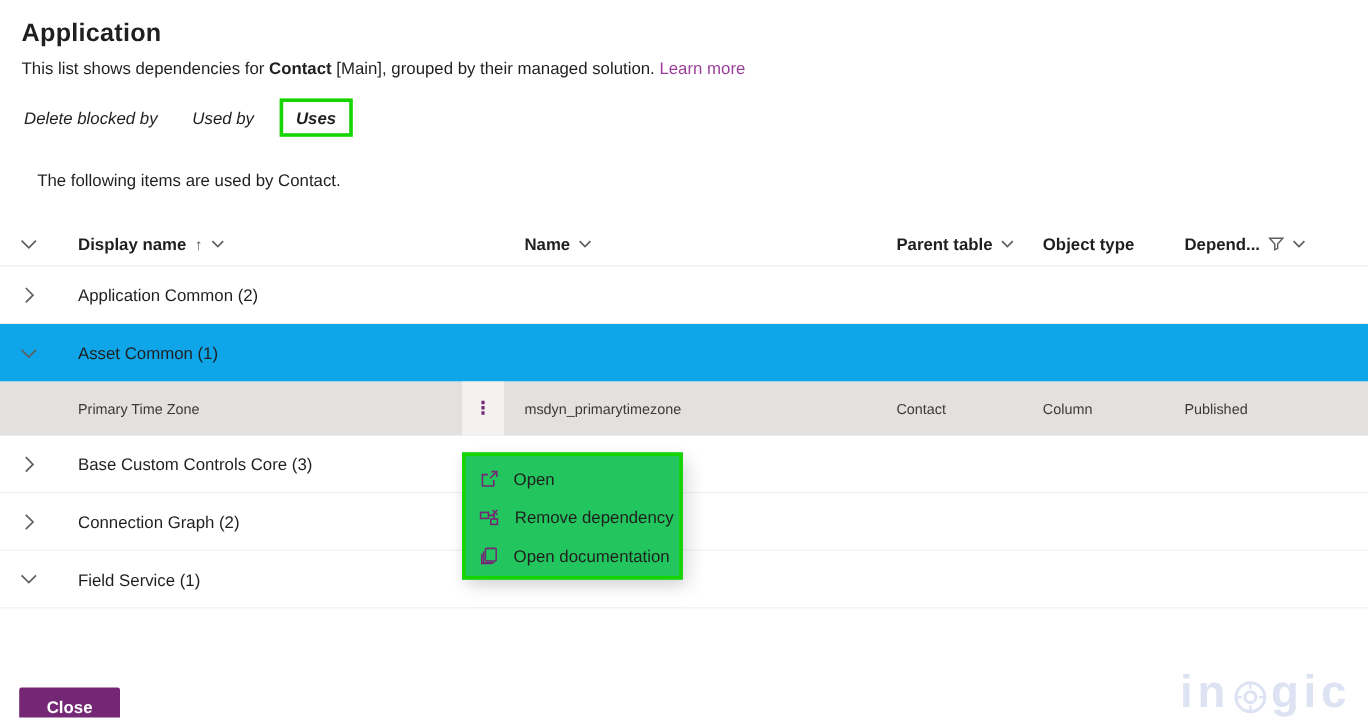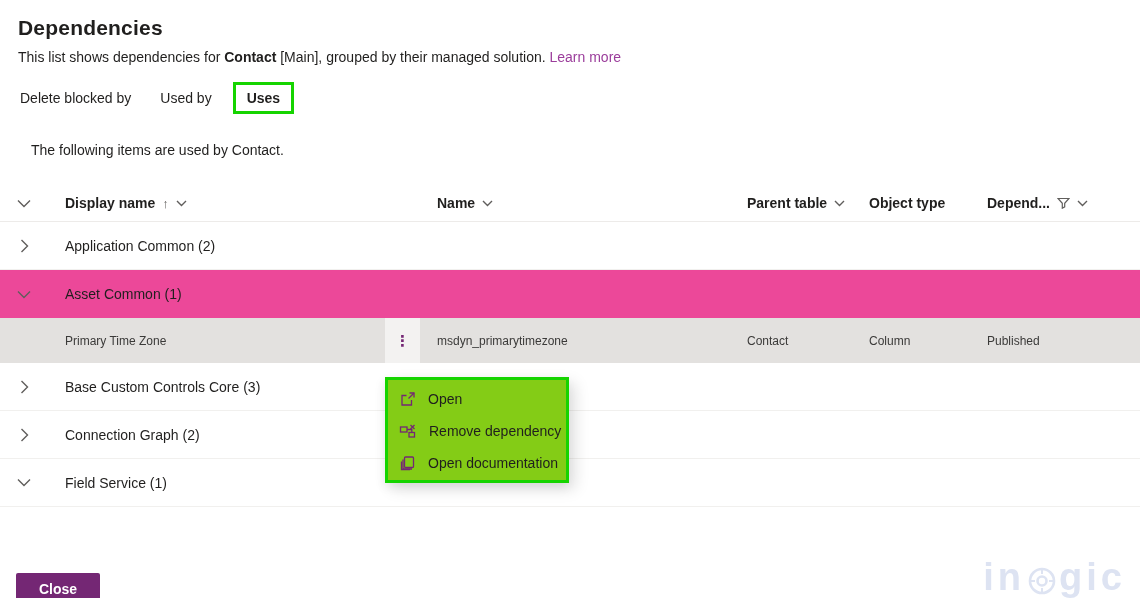--- a/index.html
+++ b/index.html
@@ -8,75 +8,75 @@
   .page { position:relative; width:1140px; height:598px; }
 
   
   .page-title { font-size:21px; font-weight:700; margin:16px 0 0 18px; letter-spacing:.2px; }
   .subtitle { font-size:14px; margin:9px 0 0 18px; color:#201f1e; }
   .subtitle b { font-weight:700; }
   .learn-more { color:#9b3d9b; text-decoration:none; cursor:pointer; }
 
   
   .tabs { display:flex; align-items:center; margin:16px 0 0 12px; height:34px; }
-  .tab { font-size:14px; padding:0 8px; margin-right:13px; color:#201f1e; cursor:pointer; }
+  .tab { font-size:14px; padding:0 8px; margin-right:13px; color:#201f1e; cursor:pointer;font-style:italic; }
   .tab-selected-wrap { border:3px solid #16d400; padding:5px 11px; margin-right:0; }
   .tab.selected { font-weight:700; padding:0; margin:0; }
 
   .desc { font-size:14px; margin:27px 0 0 31px; }
 
   
   .table { margin-top:27px; width:1140px; font-size:14px; }
   .trow { display:grid; grid-template-columns:48px 337px 35px 325px 122px 118px 1fr; align-items:center; }
   .thead { height:37px; border-bottom:1px solid #edebe9; font-weight:700; }
   .thead .hcell { display:flex; align-items:center; gap:7px; }
   .hcell-display { grid-column:2 / 4; padding-left:17px; }
   .hcell-name { grid-column:4; padding-left:17px; }
   .hcell-parent { grid-column:5; padding-left:2px; }
   .hcell-object { grid-column:6; padding-left:2px; }
   .hcell-depend { grid-column:7; padding-left:2px; }
   .chev-cell { display:flex; justify-content:center; align-items:center; }
 
   .grow { height:48px; border-bottom:1px solid #f1f0ee; cursor:pointer; }
   .grow .glabel { grid-column:2 / 8; padding-left:17px; font-weight:400; font-size:14px; }
-  .grow.gray { background:#ec4899; border-bottom:none; }
+  .grow.gray { background:#0ea5e9; border-bottom:none; }
 
   .drow { height:45px; background:#e3e1df; font-size:12px; color:#3b3a39; cursor:pointer; }
   .drow .dname { grid-column:2; padding-left:17px; }
   .more-cell { grid-column:3; height:45px; background:#f3f2f1; display:flex; align-items:center; justify-content:center; cursor:pointer; }
   .more-dots { color:#742774; font-size:15px; font-weight:700; line-height:1; letter-spacing:0; }
   .drow .dcol { padding-left:2px; }
   .drow .dname-sch { grid-column:4; padding-left:17px; }
 
   svg.chev { stroke:#605e5c; fill:none; stroke-width:1.4; }
   .sort-arrow { color:#605e5c; font-size:13px; font-weight:400; }
   svg.funnel { stroke:#605e5c; fill:none; stroke-width:1.2; }
 
   
   .context-menu { position:absolute; left:385px; top:361px; width:184px; height:106px;
-    background:#84cc16; border:3px solid #16d400; box-shadow:6px 6px 14px rgba(0,0,0,.13), -2px 4px 10px rgba(0,0,0,.06); z-index:5; padding-top:3px; }
+    background:#22c55e; border:3px solid #16d400; box-shadow:6px 6px 14px rgba(0,0,0,.13), -2px 4px 10px rgba(0,0,0,.06); z-index:5; padding-top:3px; }
   .menu-item { display:flex; align-items:center; gap:12px; height:32px; padding-left:11px; font-size:14px; cursor:pointer; }
   .menu-item svg { stroke:#742774; fill:none; stroke-width:1.3; flex:0 0 auto; }
 
   
   .close-btn { position:absolute; left:16px; top:557px; width:84px; height:31px;
     background:#742774; color:#fff; border:none; border-radius:2px; font-size:14px;
     font-weight:700; font-family:inherit; cursor:pointer; }
 
   
   .watermark { position:absolute; right:14px; top:540px; display:flex; align-items:center;
     font-weight:700; font-size:38px; letter-spacing:4px; color:#dde3f2; user-select:none; }
   .watermark .o-glyph { display:inline-flex; margin:6px 2px 0 2px; }
 </style>
 </head>
 <body>
 
 <div class="page">
 
-  <h1 class="page-title">Dependencies</h1>
+  <h1 class="page-title">Application</h1>
 
   <p class="subtitle">
     <span>This list shows dependencies for </span><b>Contact</b><span> [Main], grouped by their managed solution. </span><a class="learn-more">Learn more</a>
   </p>
 
   <div class="tabs">
     <div class="tab">Delete blocked by</div>
     <div class="tab">Used by</div>
     <div class="tab-selected-wrap">
       <div class="tab selected">Uses</div>

